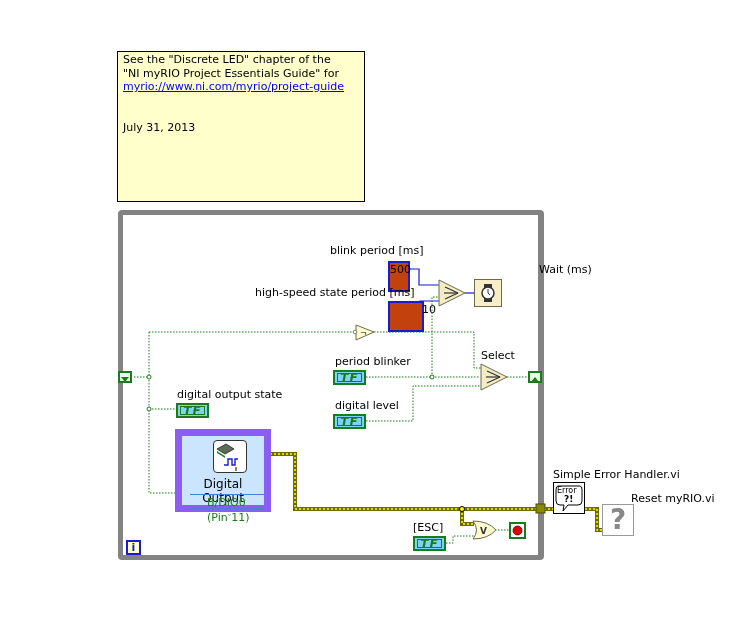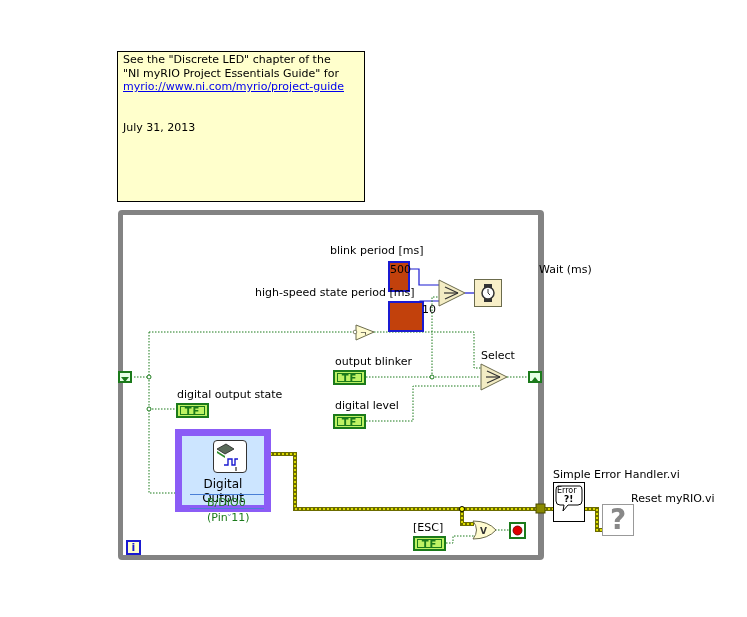--- a/index.html
+++ b/index.html
@@ -10,34 +10,34 @@
              border:1px solid #000; box-sizing:border-box; padding:1px 5px;
              font-size:11px; line-height:13.5px; }
   .comment .link { color:#0000ee; text-decoration:underline; }
   .comment p { margin:0; }
   .comment .gap { height:13.5px; }
   .loop { left:118px; top:210px; width:426px; height:350px; box-sizing:border-box;
           border:5px solid #838383; border-radius:4px; border-right-width:6px; }
   .label { white-space:nowrap; font-size:11px; }
   .numconst { border:2px solid #1a1ad1; background:#c2410c; box-sizing:border-box;
               font-size:11px; text-align:center; line-height:13px; height:31px; }
-  .boolterm { border:2px solid #1b7a1b; background:#bef264; box-sizing:border-box;
-              height:15px; width:33px; font-size:10px; font-weight:bold; color:#1b7a1b; }
+  .boolterm { border:2px solid #1b7a1b; background:#7dd3fc; box-sizing:border-box;
+              height:15px; width:33px; font-size:12px; font-weight:bold; color:#1b7a1b;font-style:italic; }
   .boolterm .inner { position:absolute; left:2px; top:1px; right:2px; bottom:1px; border:1px solid #1b7a1b;
                      text-align:center; line-height:9px; letter-spacing:1px;}
   .tunnel { width:14px; height:12px; border:2px solid #1b7a1b; background:#e6ffe6; box-sizing:border-box; }
   .wait { width:28px; height:28px; border:1px solid #6b6b4c; background:#f8efc8; box-sizing:border-box; }
   .daq { left:175px; top:429px; width:96px; height:83px; background:#cce5ff;
          border:7px solid #8b5cf6; box-sizing:border-box; }
   .daq .title { position:absolute; left:0; right:0; top:41px; text-align:center; font-size:12px; }
   .daq .chan { position:absolute; left:8px; right:0; top:58px; height:15px; border-top:1px solid #4a7fd6; border-bottom:1px solid #4a7fd6;
                color:#1b7a1b; font-size:11px; padding-left:17px; line-height:15px; box-sizing:border-box; }
   .daq .icon { position:absolute; left:31px; top:4px; width:34px; height:33px; background:#fff;
                border:1px solid #333; border-radius:4px; box-sizing:border-box; }
-  .err { width:32px; height:40px; border:1px solid #000; background:#fff; box-sizing:border-box; }
+  .err { width:32px; height:32px; border:1px solid #000; background:#fff; box-sizing:border-box; }
   .reset { width:32px; height:32px; border:1px solid #999; background:#fff; box-sizing:border-box;
            color:#888; font-size:28px; font-weight:bold; text-align:center; line-height:30px; }
   .stop { width:17px; height:17px; border:2px solid #1b7a1b; background:#fff; box-sizing:border-box; }
   .iter { width:15px; height:15px; border:2px solid #1a1ad1; background:#ffffcc; box-sizing:border-box;
           color:#1a1ad1; font-size:11px; font-weight:bold; text-align:center; line-height:11px; }
   svg.wires { position:absolute; left:0; top:0; }
 </style>
 </head>
 <body>
 
@@ -146,21 +146,21 @@
   <svg width="10" height="8">
       <polygon points="1,7 9,7 5,2" fill="#1b7a1b"></polygon>
     </svg>
 </div>
 
 <div class="abs label" style="left:177px;top:388px;">digital output state</div>
 <div class="abs boolterm" style="left:176px;top:403px;">
   <div class="inner">TF</div>
 </div>
 
-<div class="abs label" style="left:335px;top:355px;">output blinker</div>
+<div class="abs label" style="left:335px;top:355px;">period blinker</div>
 <div class="abs boolterm" style="left:333px;top:370px;">
   <div class="inner">TF</div>
 </div>
 
 <div class="abs label" style="left:335px;top:399px;">digital level</div>
 <div class="abs boolterm" style="left:333px;top:414px;">
   <div class="inner">TF</div>
 </div>
 
 <div class="abs label" style="left:413px;top:521px;">[ESC]</div>

